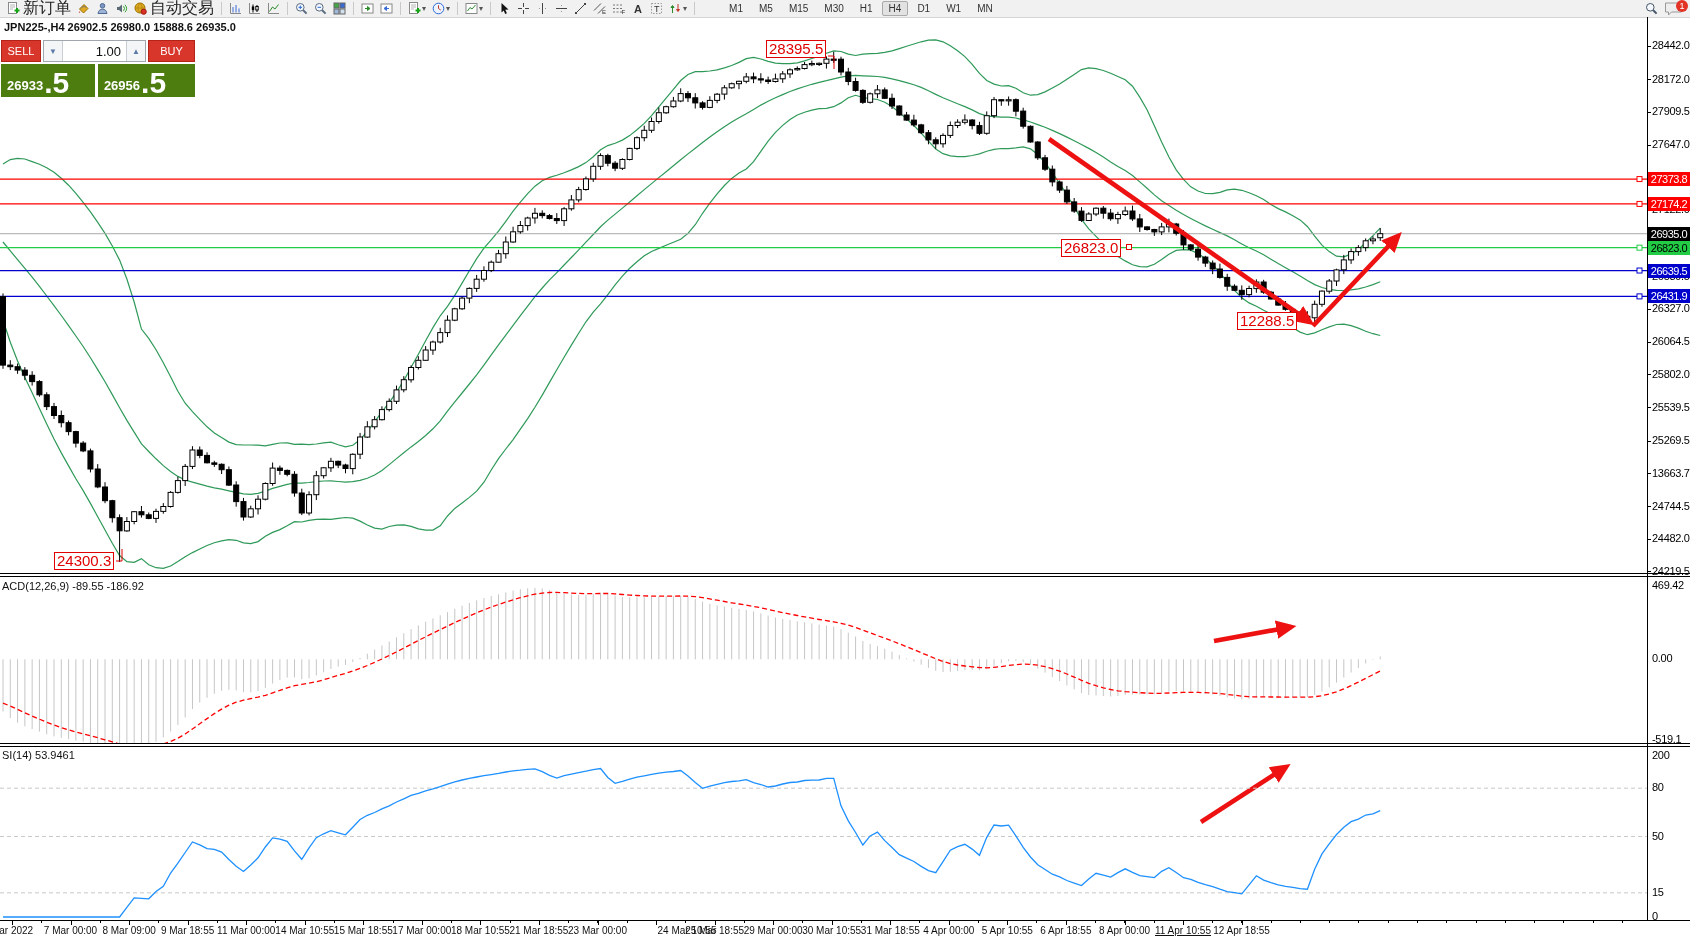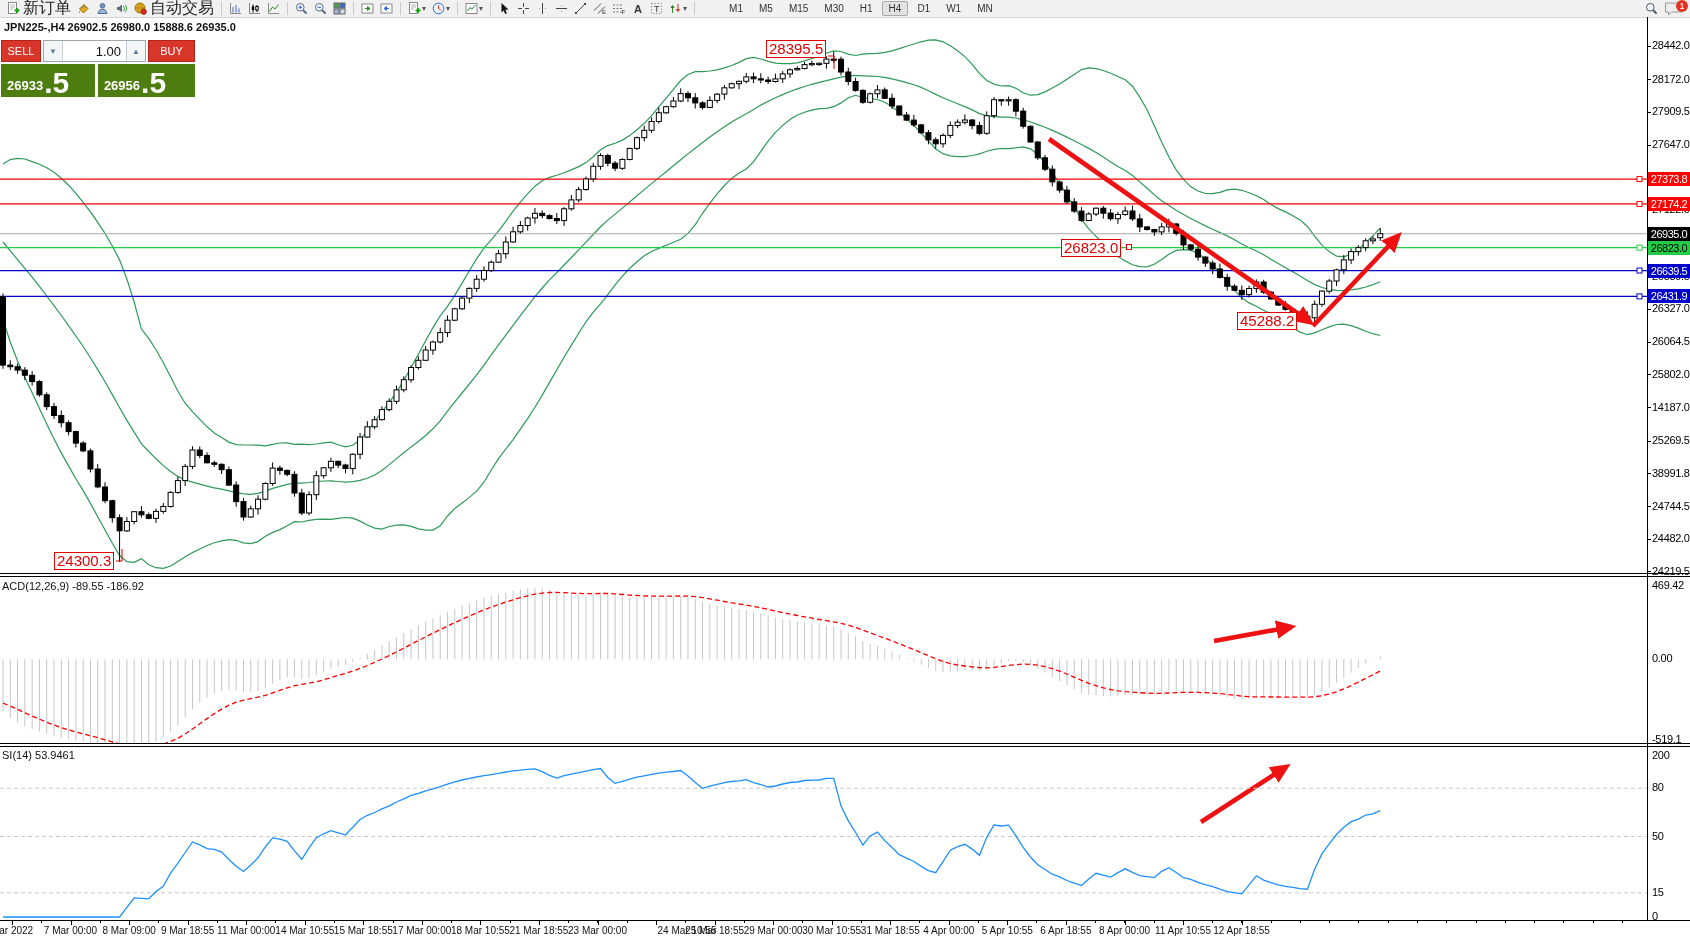--- a/index.html
+++ b/index.html
@@ -1061,21 +1061,21 @@
       <div class="t-label" style="left: 890.3px;">31 Mar 18:55</div>
       <div class="t-tick" style="left: 948.8px; height: 4px;"></div>
       <div class="t-label" style="left: 948.8px;">4 Apr 00:00</div>
       <div class="t-tick" style="left: 1007.3px; height: 4px;"></div>
       <div class="t-label" style="left: 1007.3px;">5 Apr 10:55</div>
       <div class="t-tick" style="left: 1065.9px; height: 4px;"></div>
       <div class="t-label" style="left: 1065.9px;">6 Apr 18:55</div>
       <div class="t-tick" style="left: 1124.5px; height: 4px;"></div>
       <div class="t-label" style="left: 1124.5px;">8 Apr 00:00</div>
       <div class="t-tick" style="left: 1183px; height: 4px;"></div>
-      <div class="t-label" style="left: 1183px;">11 Apr 10:55</div>
+      <div class="t-label" style="left: 1183px; text-decoration: underline;">11 Apr 10:55</div>
       <div class="t-tick" style="left: 1241.5px; height: 4px;"></div>
       <div class="t-label" style="left: 1241.5px;">12 Apr 18:55</div>
     </div>
 <div class="ax-tick" style="top: 45.5px;"></div>
     <div class="ax-label" style="top: 39px;">28442.0</div>
     <div class="ax-tick" style="top: 79.1328px;"></div>
     <div class="ax-label" style="top: 72.6328px;">28172.0</div>
     <div class="ax-tick" style="top: 111.831px;"></div>
     <div class="ax-label" style="top: 105.331px;">27909.5</div>
     <div class="ax-tick" style="top: 144.53px;"></div>
@@ -1084,25 +1084,25 @@
     <div class="ax-label" style="top: 203.427px;">27122.0</div>
     <div class="ax-tick" style="top: 276.259px;"></div>
     <div class="ax-label" style="top: 269.759px;">26589.5</div>
     <div class="ax-tick" style="top: 308.957px;"></div>
     <div class="ax-label" style="top: 302.457px;">26327.0</div>
     <div class="ax-tick" style="top: 341.656px;"></div>
     <div class="ax-label" style="top: 335.156px;">26064.5</div>
     <div class="ax-tick" style="top: 374.354px;"></div>
     <div class="ax-label" style="top: 367.854px;">25802.0</div>
     <div class="ax-tick" style="top: 407.053px;"></div>
-    <div class="ax-label" style="top: 400.553px;">14187.0</div>
+    <div class="ax-label" style="top: 400.553px;">25539.5</div>
     <div class="ax-tick" style="top: 440.686px;"></div>
     <div class="ax-label" style="top: 434.186px;">25269.5</div>
     <div class="ax-tick" style="top: 473.384px;"></div>
-    <div class="ax-label" style="top: 466.884px;">38991.8</div>
+    <div class="ax-label" style="top: 466.884px;">13663.7</div>
     <div class="ax-tick" style="top: 506.083px;"></div>
     <div class="ax-label" style="top: 499.583px;">24744.5</div>
     <div class="ax-tick" style="top: 538.781px;"></div>
     <div class="ax-label" style="top: 532.281px;">24482.0</div>
     <div class="ax-tick" style="top: 571.48px;"></div>
     <div class="ax-label" style="top: 564.98px;">24219.5</div>
     <div class="ax-label" style="top: 579.305px;">469.42</div>
     <div class="ax-label" style="top: 652.3px;">0.00</div>
     <div class="ax-label" style="top: 733.02px;">-519.1</div>
     <div class="ax-label" style="top: 749px;">200</div>
@@ -1111,15 +1111,15 @@
     <div class="ax-label" style="top: 885.85px;">15</div>
     <div class="ax-label" style="top: 910px;">0</div>
     <div class="badge" style="top: 172.061px; background: rgb(255, 0, 0); color: rgb(255, 255, 255);">27373.8</div>
     <div class="badge" style="top: 196.925px; background: rgb(255, 0, 0); color: rgb(255, 255, 255);">27174.2</div>
     <div class="badge" style="top: 226.721px; background: rgb(0, 0, 0); color: rgb(255, 255, 255);">26935.0</div>
     <div class="badge" style="top: 240.672px; background: rgb(34, 204, 68); color: rgb(0, 0, 0);">26823.0</div>
     <div class="badge" style="top: 263.53px; background: rgb(0, 0, 204); color: rgb(255, 255, 255);">26639.5</div>
     <div class="badge" style="top: 289.39px; background: rgb(0, 0, 204); color: rgb(255, 255, 255);">26431.9</div>
     <div class="anno" style="left: 766px; top: 40px;">28395.5</div>
     <div class="anno" style="left: 1061px; top: 239px;">26823.0</div>
-    <div class="anno" style="left: 1237px; top: 312px;">45288.2</div>
+    <div class="anno" style="left: 1237px; top: 312px;">12288.5</div>
     <div class="anno" style="left: 54px; top: 552px;">24300.3</div>
   </div>
 
 </body></html>

